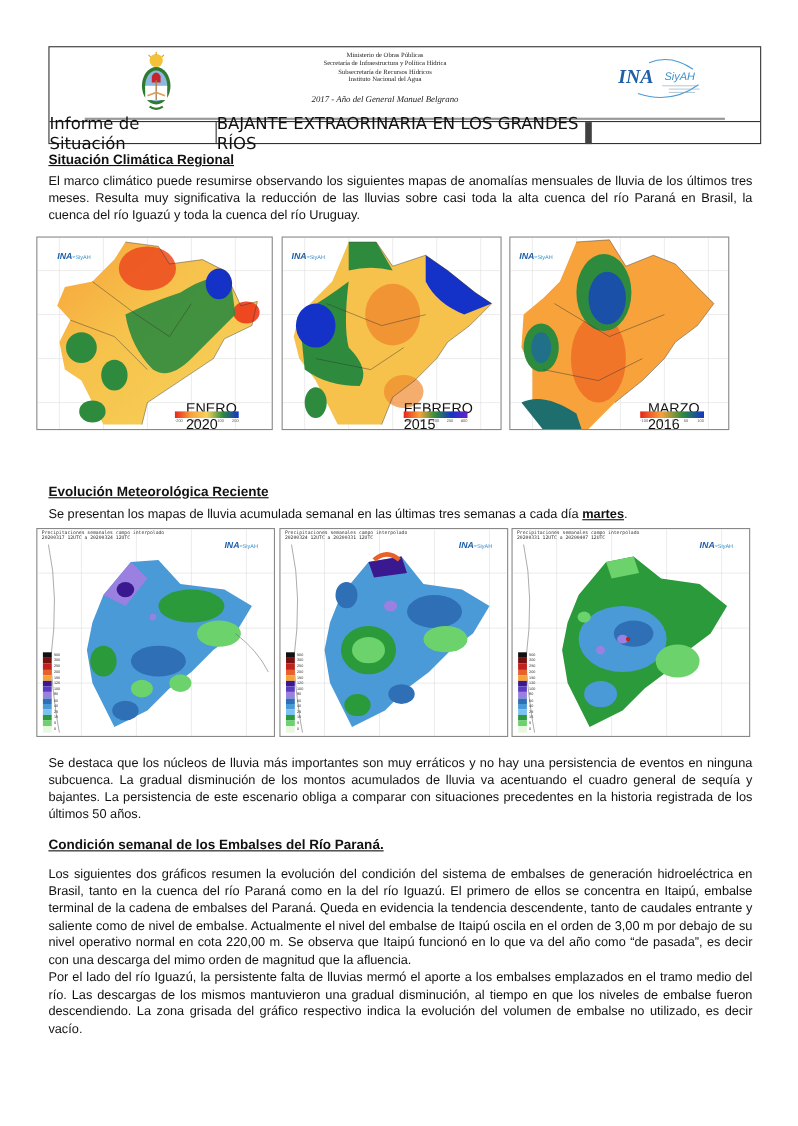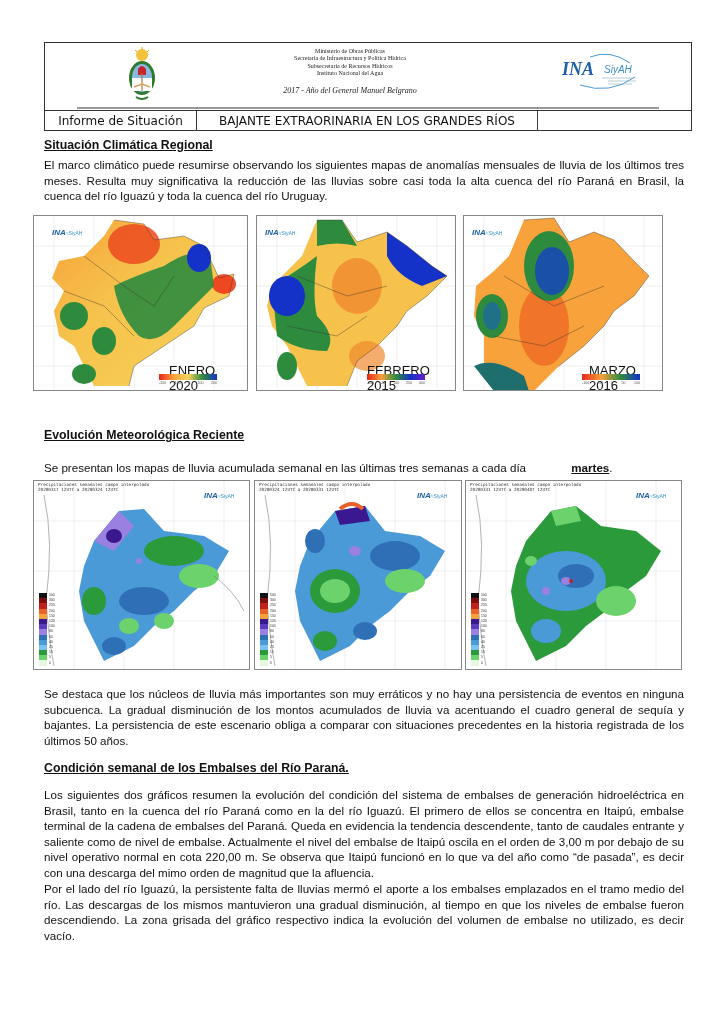--- a/index.html
+++ b/index.html
@@ -6,38 +6,38 @@
     body { width: 725px; height: 1024px; position: relative; overflow: hidden;
            font-family: "Liberation Sans", sans-serif; color: #111; }
     .page { position: absolute; left: 0; top: 0; width: 725px; height: 1024px; }
 
     
     .hdr { position: absolute; left: 44px; top: 42px; width: 648px; height: 89px;
            border: 1px solid #333; box-sizing: border-box; }
     .hdr-top { position: absolute; left: 0; top: 0; width: 100%; height: 64px; }
     .hdr-rule { position: absolute; left: 32px; right: 32px; top: 64px; height: 2px; background: #999; }
     .hdr-bottom { position: absolute; left: 0; top: 67px; width: 100%; height: 20px; border-top: 1px solid #333;
-                  display: flex; font-family: "DejaVu Sans", sans-serif; font-size: 12px; }
+                  display: flex; font-family: "DejaVu Sans", sans-serif; font-size: 15px; }
     .hdr-cell { display: flex; align-items: center; justify-content: center; height: 100%; box-sizing: border-box; }
     .hdr-cell.c1 { width: 152px; border-right: 1px solid #333; }
-    .hdr-cell.c2 { width: 341px; border-right: 1px solid #404040; text-align: right; }
+    .hdr-cell.c2 { width: 341px; border-right: 6px solid #404040; }
     .hdr-cell.c3 { flex: 1; }
 
     .coat { position: absolute; left: 80px; top: 4px; width: 34px; height: 56px; }
     .ministry { position: absolute; left: 190px; top: 5px; width: 230px; text-align: center;
                 font-family: "Liberation Serif", serif; font-size: 6px; line-height: 7.3px; color: #222; }
     .year-motto { position: absolute; left: 200px; top: 43px; width: 210px; text-align: center;
                   font-family: "Liberation Serif", serif; font-style: italic; font-size: 8px; color: #222; }
     .ina-logo { position: absolute; left: 515px; top: 8px; width: 90px; height: 40px; }
 
     
     h2 { position: absolute; margin: 0; font-size: 12.3px; font-weight: bold; text-decoration: underline; left: 44px; }
     p.para { position: absolute; margin: 0; left: 44px; width: 640px; font-size: 11.6px; line-height: 15.6px;
              text-align: justify; }
-    p.para b { text-decoration: underline; margin-left: 42px; }
+    p.para b { text-decoration: underline; }
 
     
     .map { position: absolute; background: #fff; border: 1px solid #888; box-sizing: border-box; overflow: hidden; }
     .map svg { display: block; }
     .map-label { position: absolute; font-size: 13px; font-weight: normal; color: #111; }
     .map-bar { position: absolute; height: 6px; }
     .map-ticks { position: absolute; font-size: 3.6px; color: #555; display: flex; justify-content: space-between; }
     .ina-small { position: absolute; font-style: italic; font-weight: bold; color: #1f5fa8; font-size: 8px; }
     .ina-small span { font-style: normal; font-weight: normal; font-size: 5px; color: #3a8fc8; }
     .pr-title { position: absolute; left: 4px; top: 1px; font-family: "DejaVu Sans Mono", monospace; font-size: 4.3px;
@@ -211,21 +211,21 @@
     <div class="map-bar" style="left:118px;top:158px;width:58px;background:linear-gradient(90deg,#e8251b,#f7a23a,#2e8b3e,#1432c8)"></div>
     <div class="map-ticks" style="left:118px;top:165px;width:58px">
       <span>-100</span>
       <span>-50</span>
       <span>0</span>
       <span>50</span>
       <span>100</span>
     </div>
   </div>
 
-  <h2 style="top:428px">Evolución Meteorológica Reciente</h2>
+  <h2 style="top:440px">Evolución Meteorológica Reciente</h2>
   <p class="para" style="top:460px"><span>Se presentan los mapas de lluvia acumulada semanal en las últimas tres semanas a cada día </span><b>martes</b><span>.</span></p>
 
   <div class="map" style="left:33px;top:480px;width:217px;height:190px">
     <svg width="217" height="190" viewBox="0 0 217 190">
       <g stroke="#ddd" stroke-width="0.5">
         <line x1="40" y1="0" x2="40" y2="190"></line>
           <line x1="90" y1="0" x2="90" y2="190"></line>
           <line x1="140" y1="0" x2="140" y2="190"></line>
           <line x1="190" y1="0" x2="190" y2="190"></line>
         <line x1="0" y1="40" x2="217" y2="40"></line>

